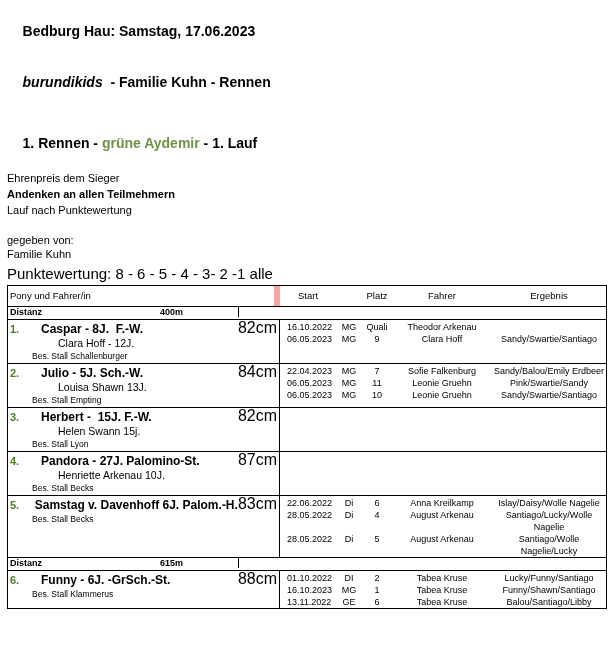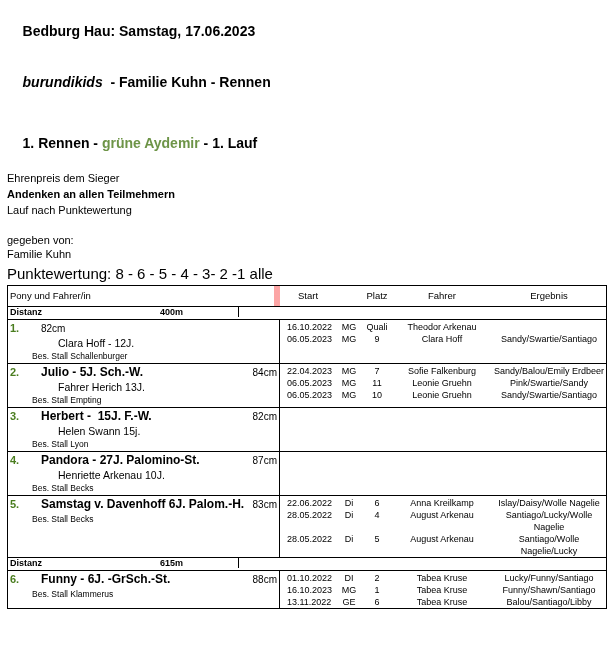--- a/index.html
+++ b/index.html
@@ -41,21 +41,21 @@
   .d-label { font-size: 9px; font-weight: bold; padding-left: 2px; width: 152px; }
   .d-value { font-size: 9px; font-weight: bold; }
   .d-rest { flex: 1; }
 
   .pony-row { display: flex; border-bottom: 1px solid #000; }
   .pony-row:last-child { border-bottom: none; }
   .p-left { width: 272px; border-right: 1px solid #000; padding: 1px 2px 2px 2px; }
   .p-line1 { display: flex; align-items: baseline; line-height: 14px; }
   .p-num { width: 31px; font-size: 11px; font-weight: bold; color: var(--num-green); }
   .p-name { flex: 1; font-size: 12px; font-weight: bold; white-space: pre; }
-  .p-height { font-size: 10px; }
+  .p-height { font-size: 16px; }
   .p-rider { font-size: 10.5px; line-height: 12px; margin: 1px 0 0 48px; }
   .p-owner { font-size: 8.5px; line-height: 10px; margin: 2px 0 0 22px; }
   .p-right { flex: 1; padding-top: 1px; }
   .entry {
     display: grid; grid-template-columns: 56px 26px 30px 100px 1fr;
     font-size: 9px; line-height: 12px; text-align: center;
   }
   .entry .e-date { text-align: left; padding-left: 7px; }
 </style>
 </head>
@@ -97,20 +97,21 @@
           <div class="d-box">
             <span class="d-label">Distanz</span>
             <span class="d-value">400m</span>
           </div>
           <div class="d-rest"></div>
         </div>
         <div class="pony-row">
           <div class="p-left">
             <div class="p-line1">
               <span class="p-num">1.</span>
+              <span class="p-name">Caspar - 8J.  F.-W.</span>
               <span class="p-height">82cm</span>
             </div>
             <div class="p-rider">Clara Hoff - 12J.</div>
             <div class="p-owner">Bes. Stall Schallenburger</div>
           </div>
           <div class="p-right">
             <div class="entry">
               <span class="e-date">16.10.2022</span>
               <span>MG</span>
               <span>Quali</span>
@@ -126,21 +127,21 @@
             </div>
           </div>
         </div>
         <div class="pony-row">
           <div class="p-left">
             <div class="p-line1">
               <span class="p-num">2.</span>
               <span class="p-name">Julio - 5J. Sch.-W.</span>
               <span class="p-height">84cm</span>
             </div>
-            <div class="p-rider">Fahrer Herich 13J.</div>
+            <div class="p-rider">Louisa Shawn 13J.</div>
             <div class="p-owner">Bes. Stall Empting</div>
           </div>
           <div class="p-right">
             <div class="entry">
               <span class="e-date">22.04.2023</span>
               <span>MG</span>
               <span>7</span>
               <span>Sofie Falkenburg</span>
               <span>Sandy/Balou/Emily Erdbeer</span>
             </div>

